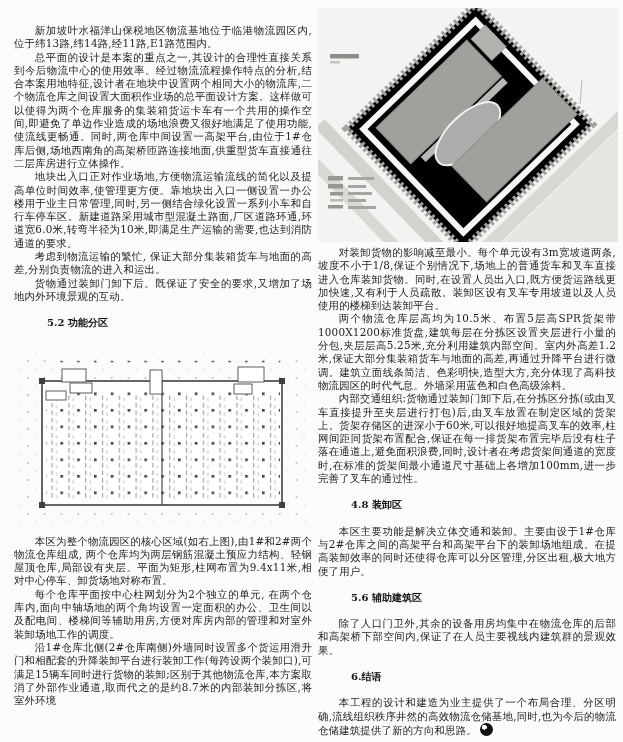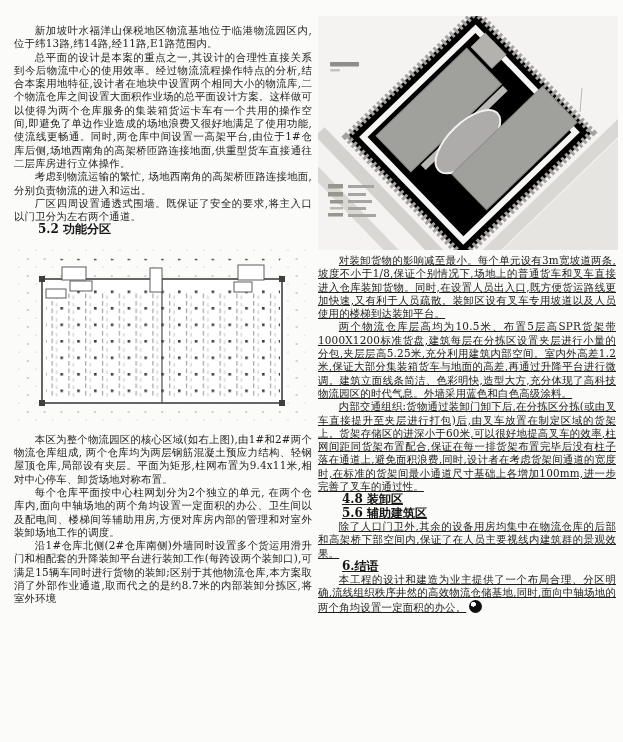--- a/index.html
+++ b/index.html
@@ -7,33 +7,33 @@
     width:623px;height:742px;
     background:#fbfbfa;
     font-family:"DejaVu Serif","Liberation Serif",serif;
     color:#1c1c1c;
     position:relative;
     overflow:hidden;
   }
   .page{position:absolute;left:0;top:0;width:623px;height:742px;}
   .col{position:absolute;top:0;}
   .col-left{left:14px;width:298px;padding-top:24px;}
-  .col-right{left:318px;width:298px;padding-top:16px;text-decoration:underline;}
+  .col-right{left:318px;width:298px;padding-top:8px;}
   p.body{
     margin:0;
     font-size:10.4px;
     line-height:13.3px;
     text-align:justify;
     text-indent:2em;
     letter-spacing:0.2px;
     color:#1d1d1d;
   }
   h3.sec{
-    margin:0;
-    font-size:12px;
+    margin:13px;
+    font-size:10px;
     line-height:13.3px;
     font-weight:bold;
     text-indent:2em;
     color:#151515;
   }
   .fig{display:block;}
   .figure-floorplan{margin:4px 0 2px -4px;}
   .siteplan-wrap{margin:0 0 4px 0;}
   .endmark{
     display:inline-block;
@@ -45,22 +45,23 @@
   }
 </style>
 </head>
 <body>
 
 <div class="page">
 
   <div class="col col-left">
     <p class="body">新加坡叶水福洋山保税地区物流基地位于临港物流园区内,位于纬13路,纬14路,经11路,E1路范围内。</p>
     <p class="body">总平面的设计是本案的重点之一,其设计的合理性直接关系到今后物流中心的使用效率。经过物流流程操作特点的分析,结合本案用地特征,设计者在地块中设置两个相同大小的物流库,二个物流仓库之间设置大面积作业场的总平面设计方案。这样做可以使得为两个仓库服务的集装箱货运卡车有一个共用的操作空间,即避免了单边作业造成的场地浪费又很好地满足了使用功能,使流线更畅通。同时,两仓库中间设置一高架平台,由位于1#仓库后侧,场地西南角的高架桥匝路连接地面,供重型货车直接通往二层库房进行立体操作。</p>
-    <p class="body">考虑到物流运输的繁忙, 场地西南角的高架桥匝路连接地面,分别负责物流的进入和运出。</p>
-    <p class="body">厂区四周设置通透式围墙。既保证了安全的要求,将主入口以门卫分为左右两个通道。</p>
+    <p class="body">地块出入口正对作业场地,方便物流运输流线的简化以及提高单位时间效率,使管理更方便。靠地块出入口一侧设置一办公楼用于业主日常管理,同时,另一侧结合绿化设置一系列小车和自行车停车区。新建道路采用城市型混凝土路面,厂区道路环通,环道宽6.0米,转弯半径为10米,即满足生产运输的需要,也达到消防通道的要求。</p>
+    <p class="body">考虑到物流运输的繁忙, 保证大部分集装箱货车与地面的高差,分别负责物流的进入和运出。</p>
+    <p class="body">货物通过装卸门卸下后。既保证了安全的要求,又增加了场地内外环境景观的互动。</p>
     <h3 class="sec">5.2 功能分区</h3>
 
     <svg class="fig figure-floorplan" width="302" height="190" viewBox="0 0 302 190">
       <defs>
         <pattern id="fpFaint" width="16.8" height="17" patternUnits="userSpaceOnUse">
           <rect x="0" y="0" width="2" height="2" fill="#cfcecb"></rect>
           <rect x="8.4" y="8.5" width="1.4" height="1.4" fill="#dddcd9"></rect>
         </pattern>
         <pattern id="fpDots" width="16.8" height="16.5" patternUnits="userSpaceOnUse">
           <rect x="0" y="0" width="2.6" height="2.6" fill="#3f3f3f"></rect>
@@ -153,19 +154,20 @@
             <rect x="30" y="198" width="28" height="3"></rect>
           </g>
         </g>
       </svg>
     </div>
 
     <p class="body">对装卸货物的影响减至最小。每个单元设有3m宽坡道两条,坡度不小于1/8,保证个别情况下,场地上的普通货车和叉车直接进入仓库装卸货物。同时,在设置人员出入口,既方便货运路线更加快速,又有利于人员疏散。装卸区设有叉车专用坡道以及人员使用的楼梯到达装卸平台。</p>
     <p class="body">两个物流仓库层高均为10.5米、布置5层高SPR货架带1000X1200标准货盘,建筑每层在分拣区设置夹层进行小量的分包,夹层层高5.25米,充分利用建筑内部空间。室内外高差1.2米,保证大部分集装箱货车与地面的高差,再通过升降平台进行微调。建筑立面线条简洁、色彩明快,造型大方,充分体现了高科技物流园区的时代气息。外墙采用蓝色和白色高级涂料。</p>
     <p class="body">内部交通组织:货物通过装卸门卸下后,在分拣区分拣(或由叉车直接提升至夹层进行打包)后,由叉车放置在制定区域的货架上。货架存储区的进深小于60米,可以很好地提高叉车的效率,柱网间距同货架布置配合,保证在每一排货架布置完毕后没有柱子落在通道上,避免面积浪费,同时,设计者在考虑货架间通道的宽度时,在标准的货架间最小通道尺寸基础上各增加100mm,进一步完善了叉车的通过性。</p>
     <h3 class="sec">4.8 装卸区</h3>
+    <p class="body">本区主要功能是解决立体交通和装卸。主要由设于1#仓库与2#仓库之间的高架平台和高架平台下的装卸场地组成。在提高装卸效率的同时还使得仓库可以分区管理,分区出租,极大地方便了用户。</p>
     <h3 class="sec">5.6 辅助建筑区</h3>
     <p class="body">除了人口门卫外,其余的设备用房均集中在物流仓库的后部和高架桥下部空间内,保证了在人员主要视线内建筑群的景观效果。</p>
     <h3 class="sec">6.结语</h3>
-    <p class="body"><span>本工程的设计和建造为业主提供了一个布局合理、分区明确,流线组织秩序井然的高效物流仓储基地,同时,面向中轴场地的两个角均设置一定面积的办公。</span><span class="endmark"></span></p>
+    <p class="body"><span>本工程的设计和建造为业主提供了一个布局合理、分区明确,流线组织秩序井然的高效物流仓储基地,同时,也为今后的物流仓储建筑提供了新的方向和思路。</span><span class="endmark"></span></p>
   </div>
 
 </div>
 
 </body></html>

